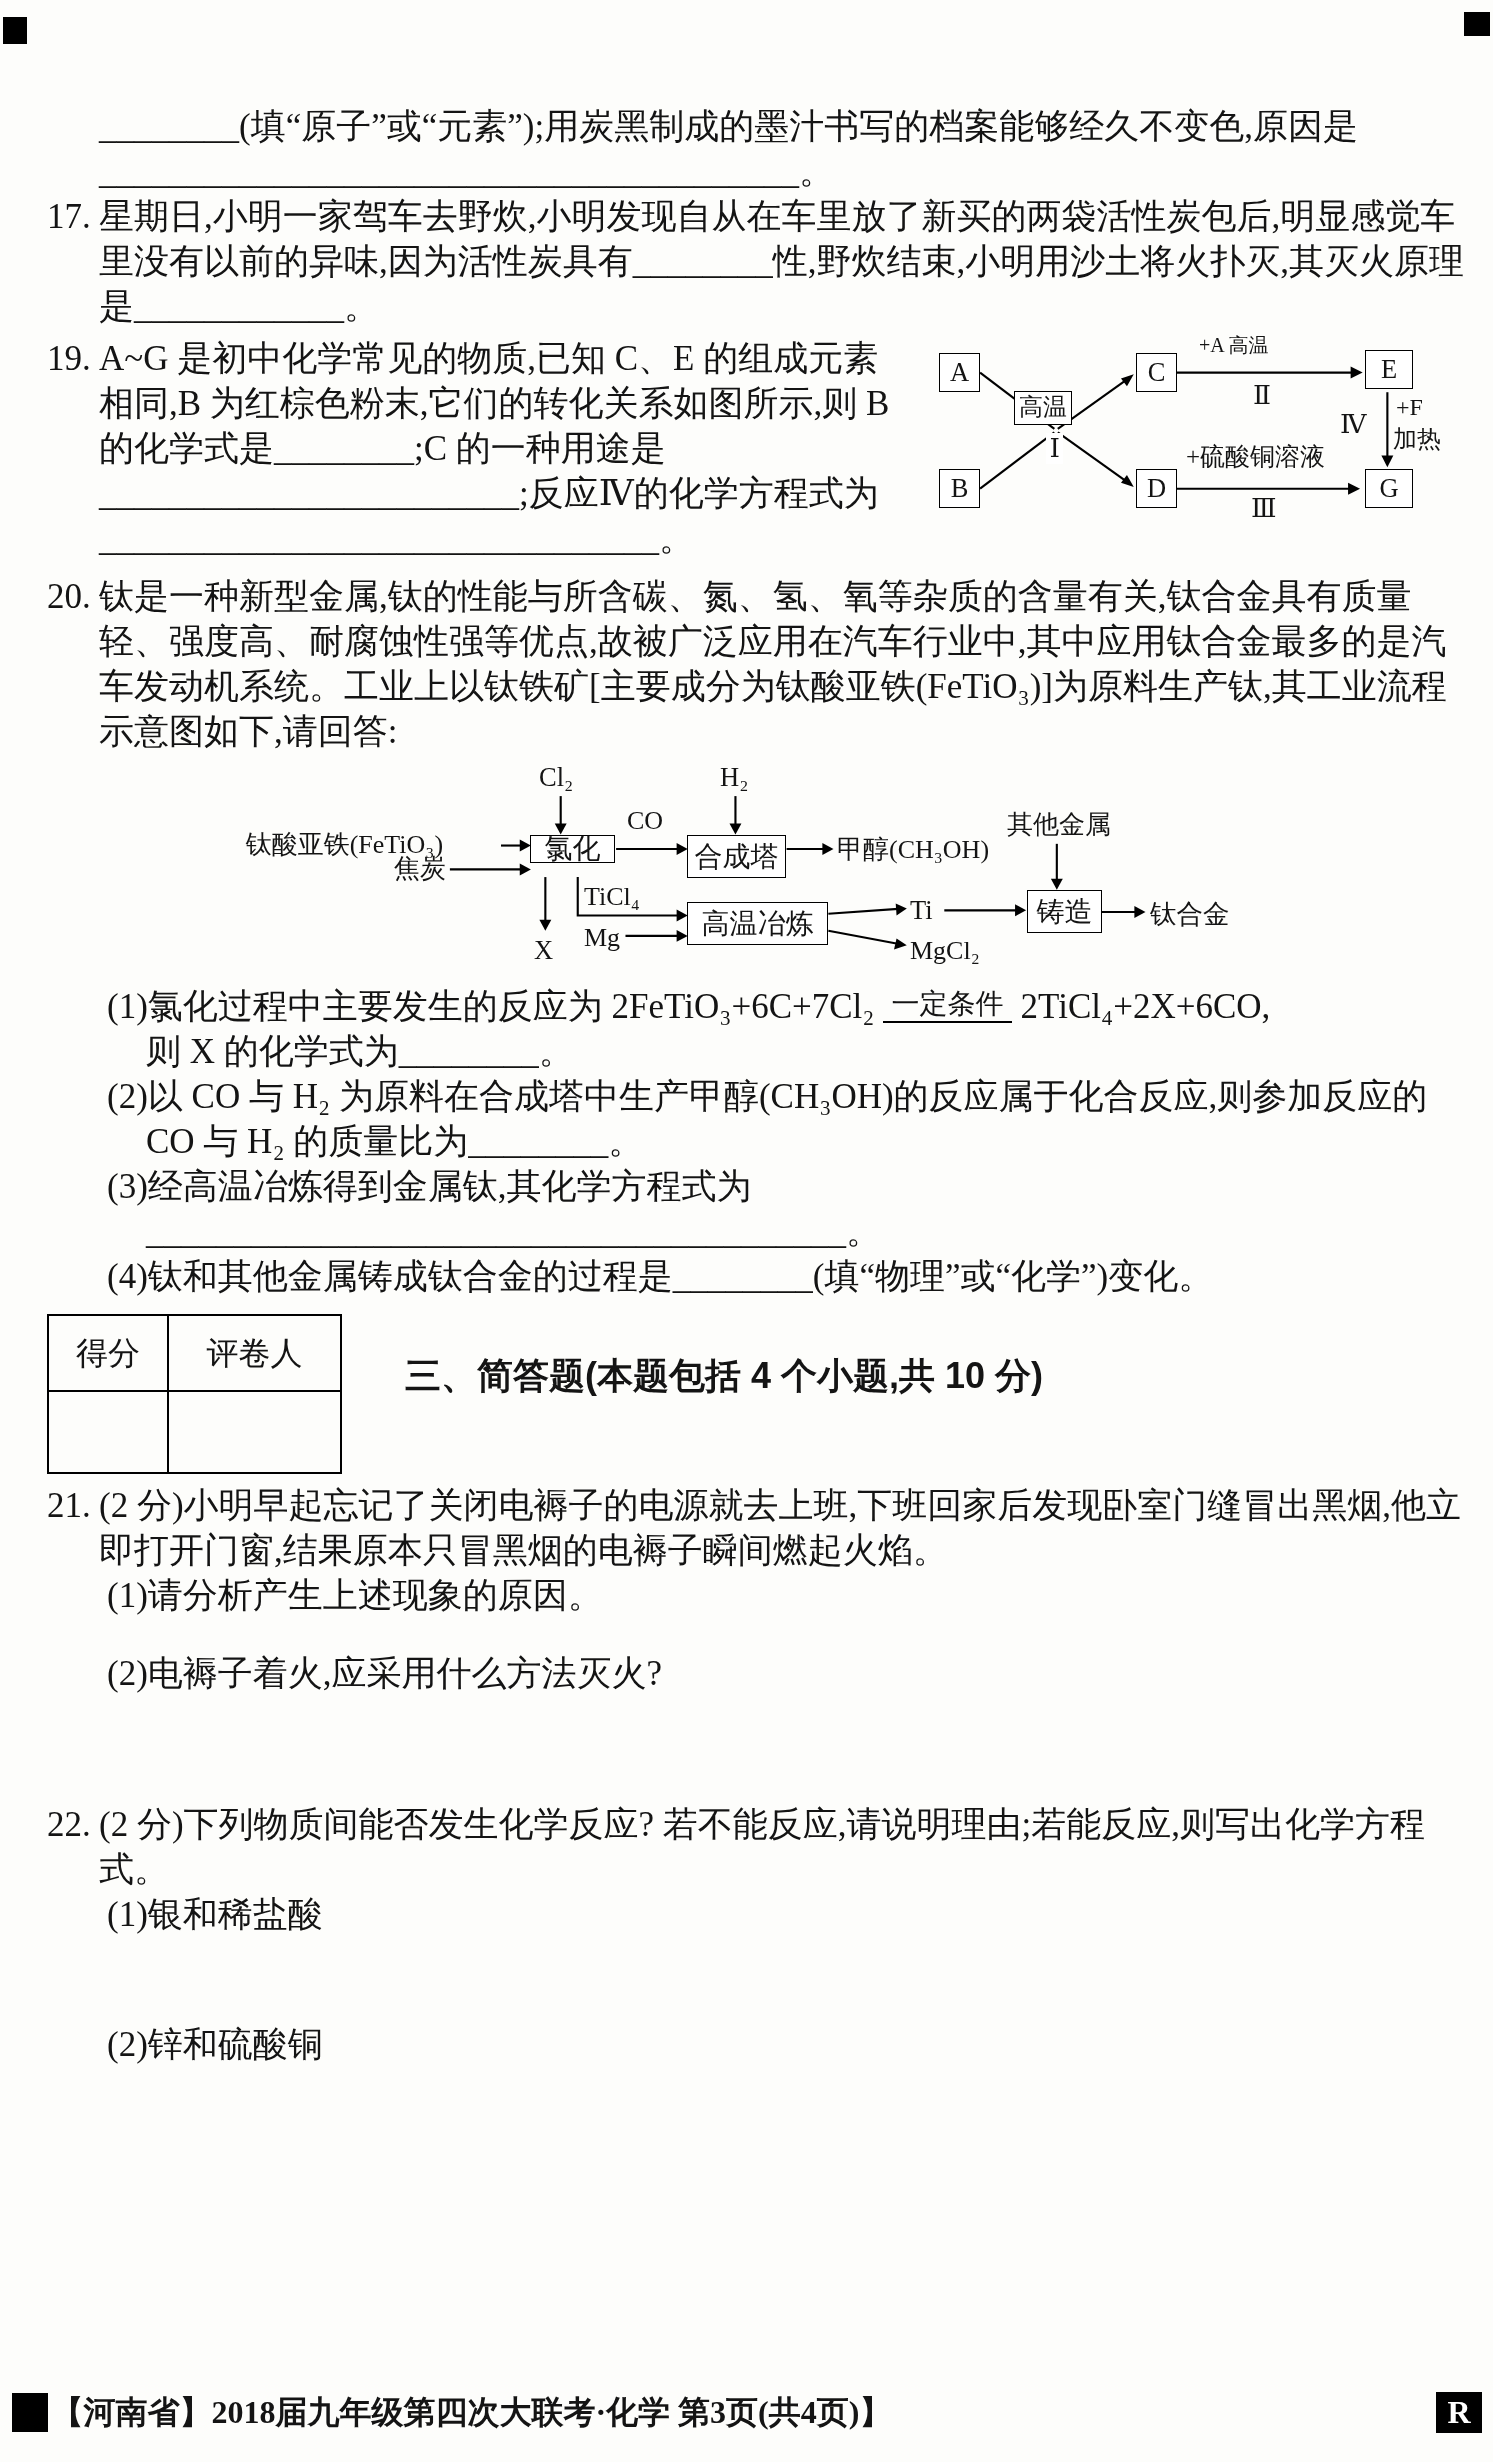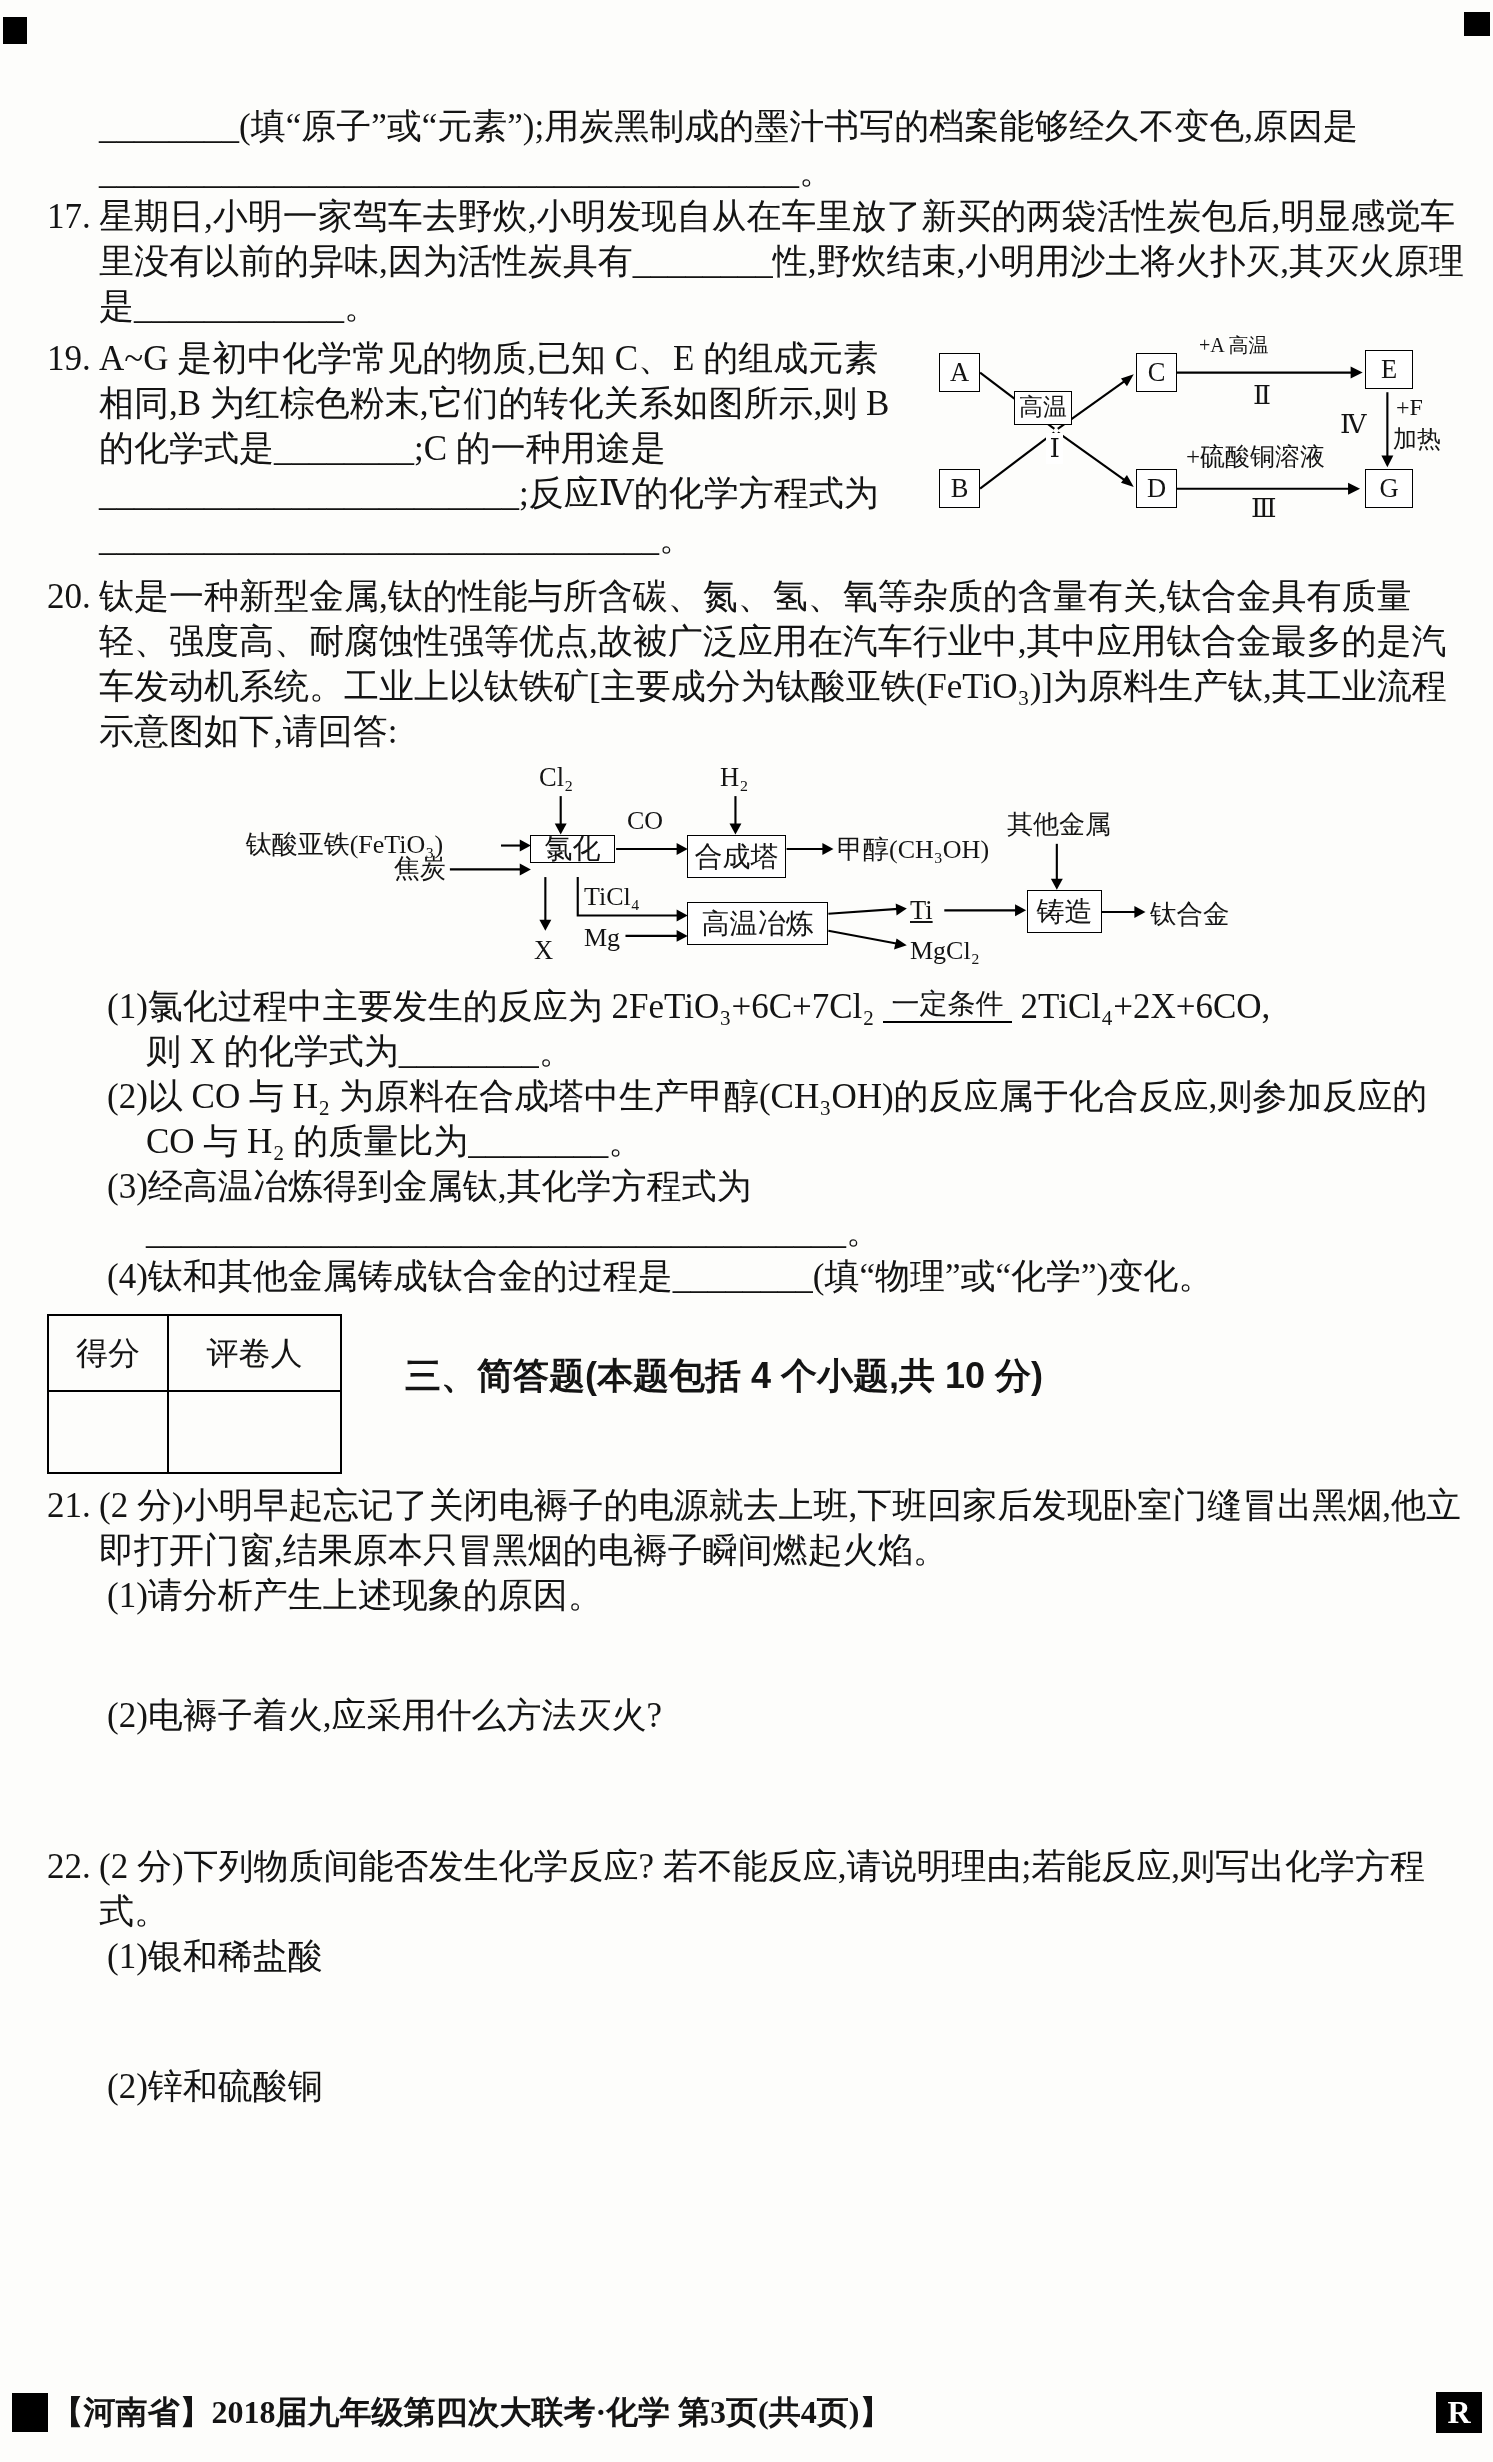--- a/index.html
+++ b/index.html
@@ -16,21 +16,21 @@
   .corner-tr { left:1464px; top:12px; width:26px; height:24px; }
 
   .noindent { padding-left:52px; }
   .q { padding-left:52px; text-indent:-52px; }
   .qnum { display:inline-block; width:52px; text-indent:0; }
   .sub { padding-left:99px; text-indent:-39px; }
   .sub .cont { text-indent:0; }
 
   .mt6{margin-top:5.1px;} .mt8{margin-top:6.8px;} .mt10{margin-top:8.5px;}
   .mt12{margin-top:10.3px;}
-  .gap88{margin-top:75px;} .gap96{margin-top:106px;} .gap100{margin-top:85px;}
+  .gap88{margin-top:33px;} .gap96{margin-top:106px;} .gap100{margin-top:85px;}
 
   
   .q19 { position:relative; padding-right:564px; margin-top:6.8px; min-height:231px; }
   .d19 { position:absolute; left:881px; top:-1.7px; width:555px; height:195px; text-indent:0; font-size:26.5px; line-height:1.15; }
   .d19 svg, .flow svg { position:absolute; left:0; top:0; }
   .box { position:absolute; border:1.7px solid #000; background:#fff;
          display:flex; align-items:center; justify-content:center; }
   .lbl { position:absolute; white-space:nowrap; line-height:1.15; }
 
   
@@ -173,21 +173,21 @@
         <span>合成塔</span>
       </div>
     <span class="lbl" style="left:593px;top:73px;">甲醇(CH₃OH)</span>
     <span class="lbl" style="left:763px;top:48px;">其他金属</span>
     <span class="lbl" style="left:340px;top:120px;">TiCl₄</span>
     <span class="lbl" style="left:290px;top:173px;font-size:26.5px;">X</span>
     <span class="lbl" style="left:340px;top:161px;">Mg</span>
     <div class="box" style="left:443px;top:140px;width:141px;height:43px;">
         <span>高温冶炼</span>
       </div>
-    <span class="lbl" style="left:666px;top:133px;font-size:26.5px;text-decoration:underline;">Ti</span>
+    <span class="lbl" style="left:666px;top:133px;font-size:26.5px;">Ti</span>
     <span class="lbl" style="left:666px;top:174px;text-align:center;">MgCl₂</span>
     <div class="box" style="left:783px;top:128px;width:75px;height:43px;">
         <span>铸造</span>
       </div>
     <span class="lbl" style="left:906px;top:137px;font-size:26.5px;">钛合金</span>
   </div>
 
   <div class="sub mt12">
     <span>(1)氯化过程中主要发生的反应为 2FeTiO₃+6C+7Cl₂</span><span class="rxn-cond">一定条件</span><span>2TiCl₄+2X+6CO,</span>
     <div class="cont">则 X 的化学式为________。</div>

